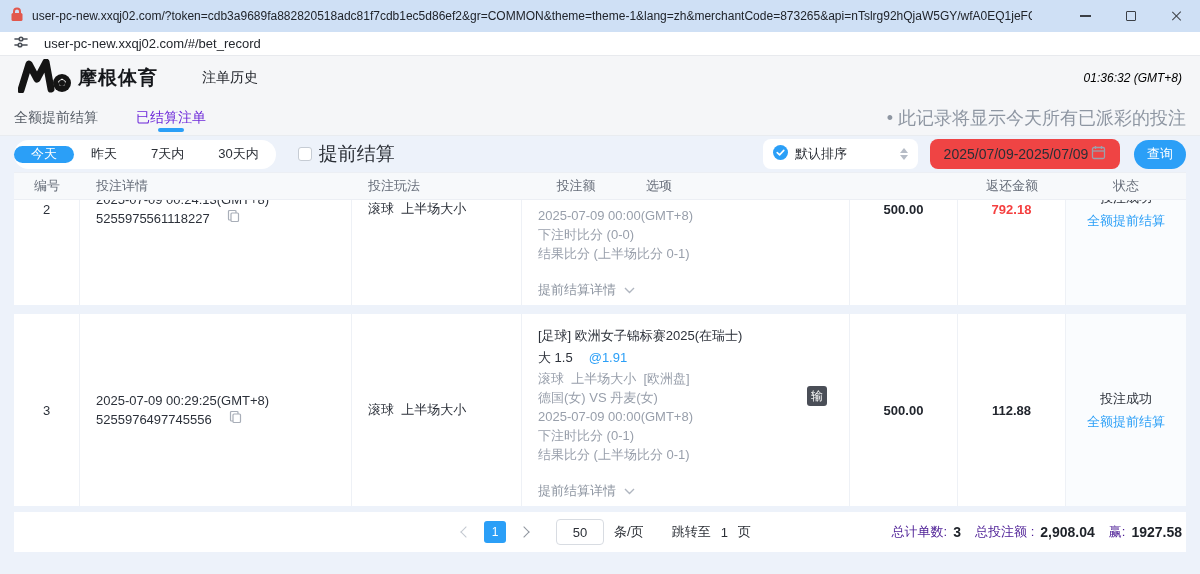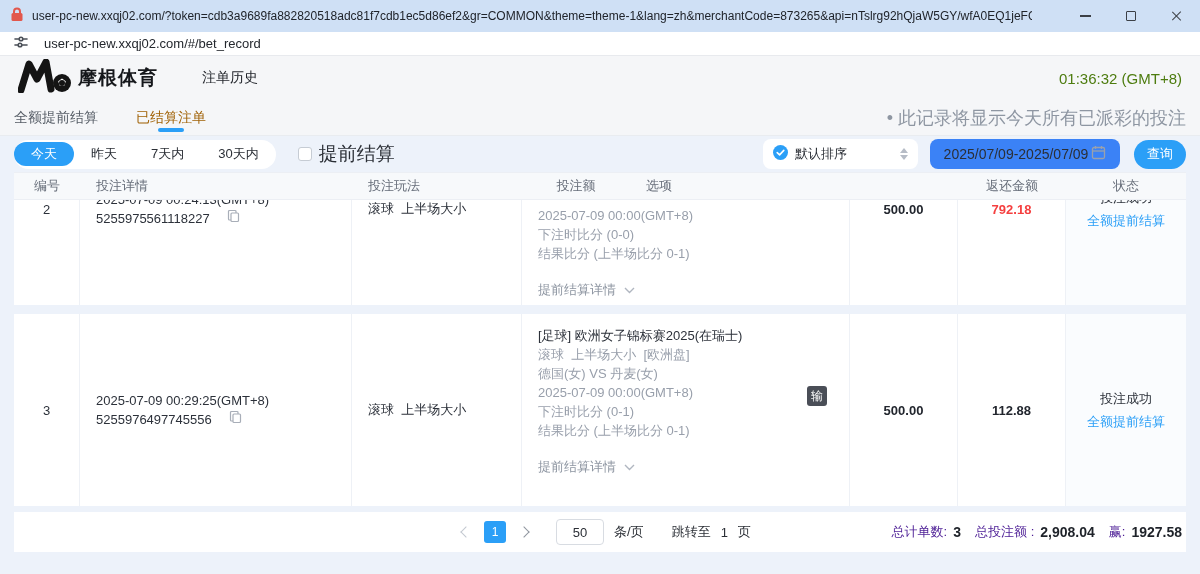--- a/index.html
+++ b/index.html
@@ -18,43 +18,43 @@
   .ic-close::before { transform:rotate(45deg); }
   .ic-close::after { transform:rotate(-45deg); }
 
   .addressbar { height:24px; background:#fff; border-bottom:1px solid #e8eaee; display:flex; align-items:center; padding-left:14px; }
   .addr-text { margin-left:16px; font-size:13px; color:#24282e; }
 
   
   .appheader { height:44px; background:#f5f6f8; display:flex; align-items:center; padding:0 18px; }
   .brand { font-size:19px; font-weight:bold; color:#15171b; margin-left:6px; letter-spacing:1px; }
   .page-title { margin-left:44px; font-size:14px; color:#23262c; }
-  .clock { margin-left:auto; font-size:15px; color:#4d7c0f; }
+  .clock { margin-left:auto; font-size:12px; color:#000000;font-style:italic; }
 
   
   .tabsrow { height:36px; background:#f5f6f8; border-bottom:1px solid #e9ecf0; display:flex; align-items:center; padding:0 14px; }
   .tab { font-size:14px; color:#565d66; height:100%; display:flex; align-items:center; position:relative; cursor:pointer; }
-  .tab.active { color:#a16207; margin-left:38px; }
+  .tab.active { color:#6d28d9; margin-left:38px; }
   .tab-bar { position:absolute; bottom:3px; left:50%; transform:translateX(-50%); width:26px; height:4px; border-radius:2px; background:#2b9ff7; }
   .note { margin-left:auto; font-size:18px; color:#8e96a2; }
 
   
   .filterrow { height:36px; display:flex; align-items:center; padding:0 14px; }
   .quick { background:#fff; border-radius:15px; height:29px; display:flex; align-items:center; }
-  .quick-item { padding:0 17px; height:24px; display:flex; align-items:center; font-size:13px; color:#2b2f36; border-radius:15px; cursor:pointer; }
+  .quick-item { padding:0 17px; height:17px; display:flex; align-items:center; font-size:13px; color:#2b2f36; border-radius:15px; cursor:pointer; }
   .quick-item.active { background:#2b9ff7; color:#fff; }
   .cb-wrap { margin-left:22px; display:flex; align-items:center; font-size:19px; color:#2b2f36; }
   .cb { width:14px; height:14px; border:1px solid #c6ccd4; border-radius:3px; background:#fff; margin-right:7px; }
   .right-controls { margin-left:auto; display:flex; align-items:center; }
   .sortbox { width:155px; height:30px; background:#fff; border-radius:8px; display:flex; align-items:center; padding:0 10px; }
   .sort-label { margin-left:7px; font-size:13px; color:#2b2f36; }
   .sort-arrows { margin-left:auto; display:flex; flex-direction:column; gap:2px; }
   .tri-up { width:0; height:0; border-left:4px solid transparent; border-right:4px solid transparent; border-bottom:5px solid #b6bcc6; }
   .tri-down { width:0; height:0; border-left:4px solid transparent; border-right:4px solid transparent; border-top:5px solid #b6bcc6; }
-  .datebox { width:190px; height:30px; background:#3b82f6; border-radius:8px; display:flex; align-items:center; justify-content:center; margin-left:12px; font-size:14px; color:#2b2f36; gap:3px; }
+  .datebox { width:190px; height:30px; background:#ef4444; border-radius:8px; display:flex; align-items:center; justify-content:center; margin-left:12px; font-size:14px; color:#2b2f36; gap:3px; }
   .querybtn { margin-left:14px; width:52px; height:29px; border-radius:15px; background:#2b9ff7; color:#fff; font-size:13px; display:flex; align-items:center; justify-content:center; cursor:pointer; border:none; }
 
   
   .tablewrap { margin:0 14px; }
   .thead { height:28px; background:#f7f9fb; border-top:1px solid #eceff4; border-bottom:1px solid #eceff4; display:flex; }
   .th { display:flex; align-items:center; font-size:13px; color:#666d79; }
   .w-no{width:66px;} .w-detail{width:272px;} .w-play{width:170px;} .w-option{width:328px;} .w-amount{width:108px;} .w-refund{width:108px;} .w-status{width:120px;}
   .th.w-no, .th.w-amount, .th.w-refund, .th.w-status { justify-content:center; }
   .th.w-detail, .th.w-play, .th.w-option { padding-left:16px; }
 
@@ -261,20 +261,24 @@
               <svg width="13" height="14" viewBox="0 0 13 14" fill="none" stroke="#a8aeb8" stroke-width="1.2">
                   <rect x="4" y="4" width="7.5" height="8.5" rx="1"></rect>
                   <path d="M9 4 V2.5 a1 1 0 0 0 -1 -1 H2.5 a1 1 0 0 0 -1 1 V10 a1 1 0 0 0 1 1 H4"></path>
                 </svg>
             </span>
           </div>
         </div>
         <div class="cell c-play w-play">滚球  上半场大小</div>
         <div class="cell c-option w-option">
           <div class="od">[足球] 欧洲女子锦标赛2025(在瑞士)</div>
+          <div class="pickline">
+            <span>大 1.5</span>
+            <span class="odds">@1.91</span>
+          </div>
           <div class="ol">滚球  上半场大小  [欧洲盘]</div>
           <div class="ol">德国(女) VS 丹麦(女)</div>
           <div class="ol">2025-07-09 00:00(GMT+8)</div>
           <div class="ol">下注时比分 (0-1)</div>
           <div class="ol">结果比分 (上半场比分 0-1)</div>
           <div class="early">
             <span>提前结算详情</span>
             <span>
               <svg width="11" height="7" viewBox="0 0 11 7" fill="none" stroke="#b0b6c0" stroke-width="1.4">
                   <path d="M1 1 L5.5 5.5 L10 1"></path>

